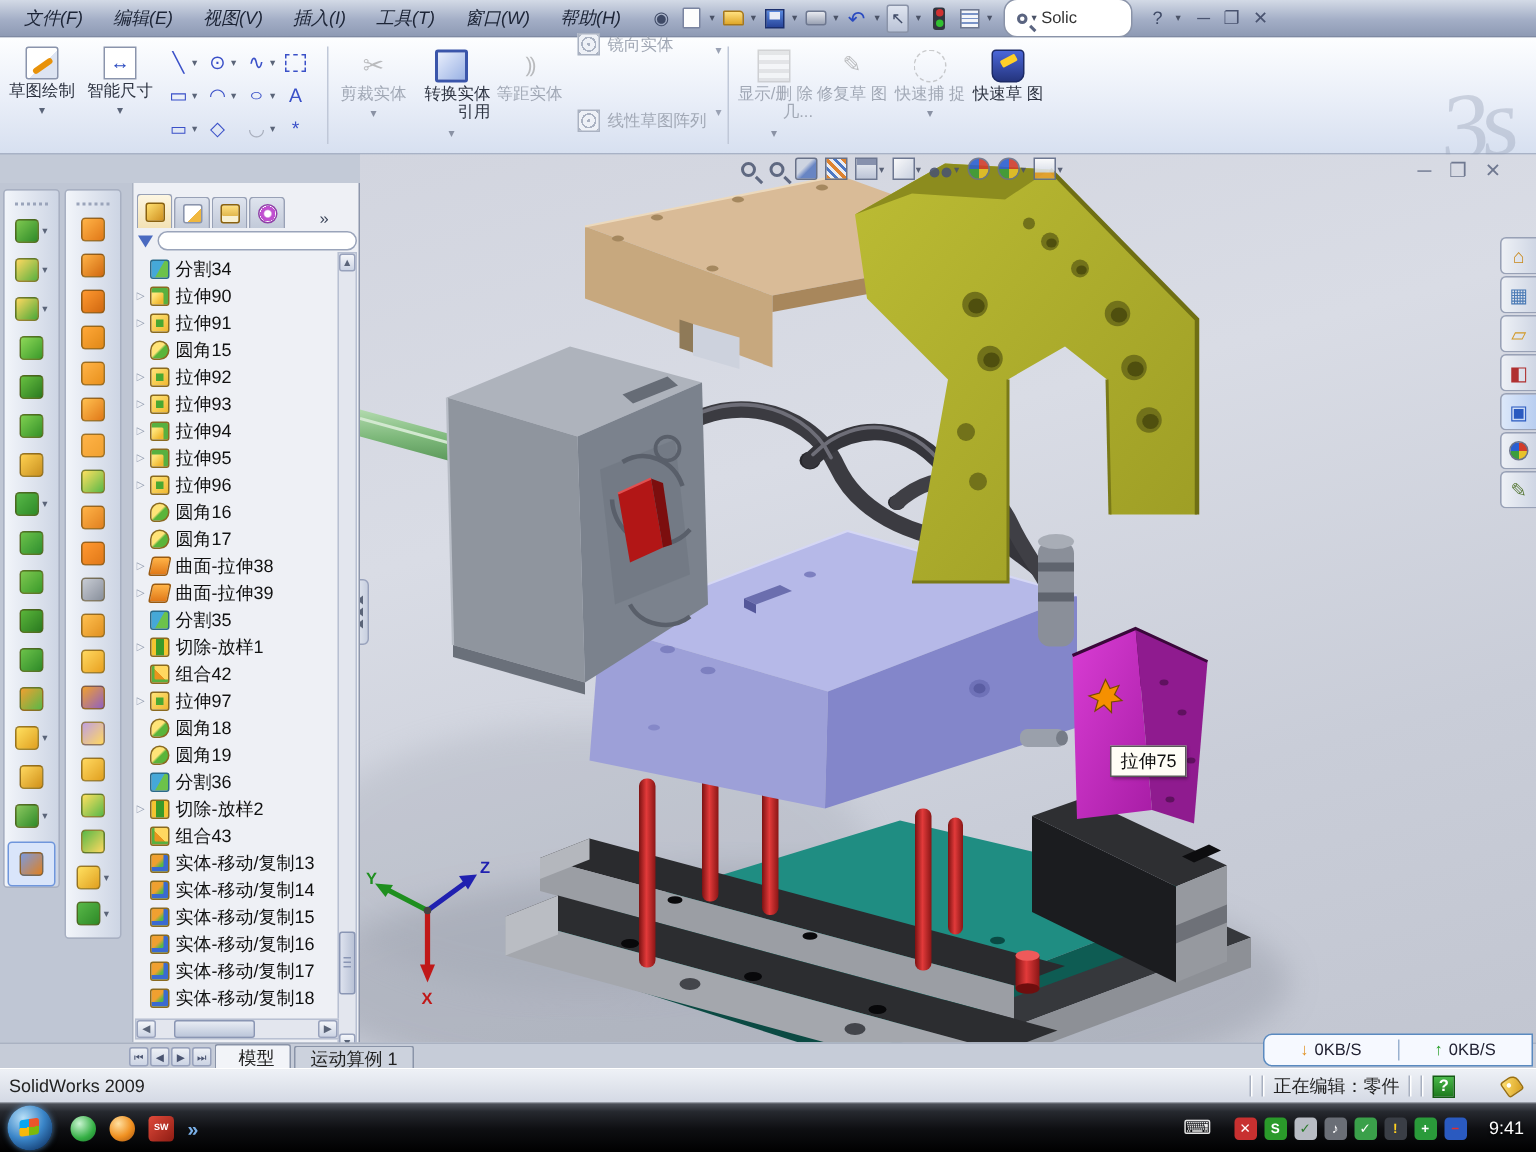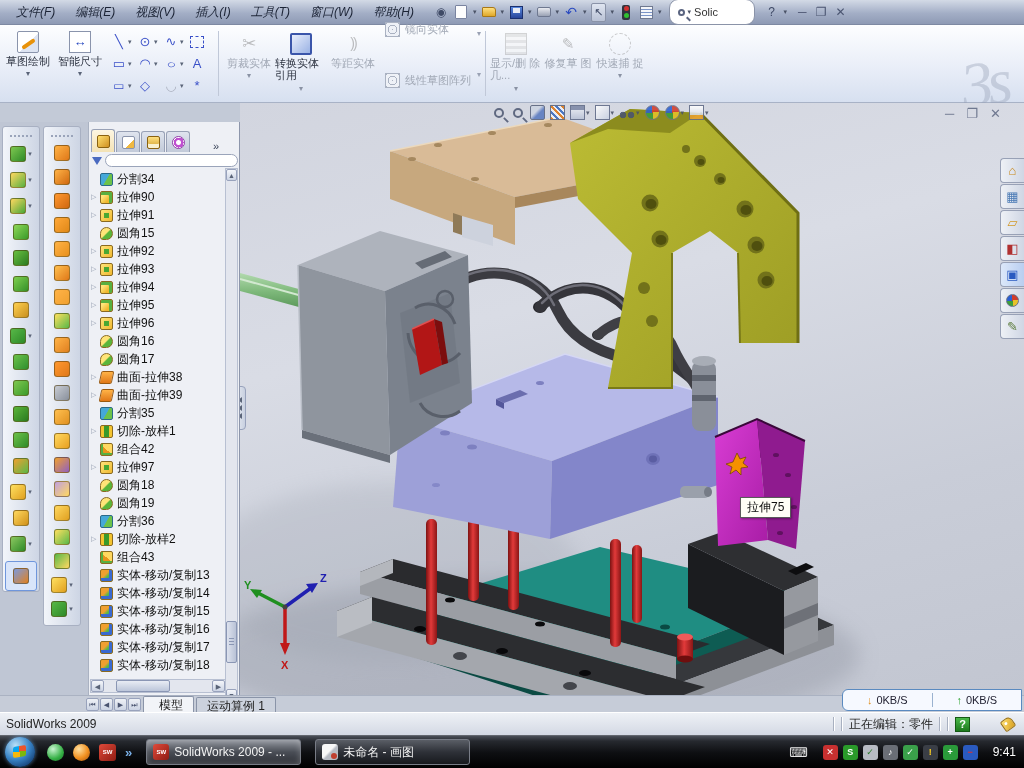--- a/index.html
+++ b/index.html
@@ -63,21 +63,21 @@
   .sketchgrid{display:flex;flex-direction:column;justify-content:center;gap:1px;padding:0 2px;}
   .sgrow{display:flex;align-items:center;height:21px;}
   .sgi{width:18px;height:18px;font-size:13px;color:#3a50c8;display:flex;align-items:center;justify-content:center;}
   .sgi.dis{color:#a8aebc;}
   .sgi.boxy{width:14px;height:12px;border:1px dashed #3a50c8;margin:0 2px;}
   .sgi.slot{font-size:12px;}
   .sgi.ell{transform:scaleX(1.45) rotate(-20deg);font-size:11px;}
   .sgrow .dd{width:8px;font-size:7px;color:#5a6478;}
   .sgrow .ddsp{width:8px;}
   .txtbtn{width:52px;display:flex;flex-direction:column;align-items:center;padding-top:6px;height:74px;}
-  .txtbtn .lbl{font-size:11px;line-height:1.15;text-align:left;color:#2e3442;}
+  .txtbtn .lbl{font-size:11px;line-height:1.15;text-align:right;color:#2e3442;}
   .txtbtn.dis .lbl{color:#a2a9b6;}
   .txtbtn .dd{font-size:8px;color:#8a92a4;margin-top:2px;}
   .stackgroup{display:flex;flex-direction:column;justify-content:center;gap:3px;padding:0 4px;}
   .stackrow{display:flex;align-items:center;gap:5px;height:18px;margin-top:33px;}
   .sico{width:15px;height:15px;border:1px solid #aab2c2;background:repeating-radial-gradient(circle,#aab2c2 0 1px,transparent 1px 4px),#eef1f7;}
   .stackrow .lbl{font-size:11px;color:#a2a9b6;white-space:nowrap;}
   .stackdd{display:flex;flex-direction:column;justify-content:space-between;height:58px;padding:4px 2px;}
   .stackdd span{font-size:8px;color:#9aa2b4;}
   .watermark{position:absolute;right:18px;top:22px;font-family:"Liberation Serif","DejaVu Serif",serif;
     font-style:italic;font-size:64px;color:#99a3b8;opacity:.4;letter-spacing:-6px;transform:rotate(-8deg);}
@@ -391,20 +391,24 @@
         </div>
         <div class="txtbtn dis">
           <span class="cico ci-repair">✎</span>
           <span class="lbl">修复草 图</span>
         </div>
         <div class="txtbtn dis">
           <span class="cico ci-snap"></span>
           <span class="lbl">快速捕 捉</span>
           <span class="dd">▾</span>
         </div>
+        <div class="txtbtn">
+          <span class="cico ci-rapid"></span>
+          <span class="lbl">快速草 图</span>
+        </div>
       </div>
     <div class="watermark">3s</div>
   </div>
 
 
   <div class="viewport">
     <svg viewBox="0 0 784 592" width="784" height="592">
       <defs>
         <filter id="blur">
             <feGaussianBlur stdDeviation="10"></feGaussianBlur>
@@ -1024,30 +1028,20 @@
   </div>
 
   <div class="taskbar">
     <div class="orb"></div>
     <div class="ql">
       <span class="qli msgr"></span>
       <span class="qli media"></span>
       <span class="qli sw">SW</span>
       <span class="qlchev">»</span>
     </div>
-    <div id="taskbtns" style="display:flex;">
-        <div class="taskbtn active">
-          <span class="tbico sw">SW</span>
-          <span class="tblabel">SolidWorks 2009 - ...</span>
-        </div>
-        <div class="taskbtn">
-          <span class="tbico paint"></span>
-          <span class="tblabel">未命名 - 画图</span>
-        </div>
-      </div>
     <div class="tray">
       <span class="kbd">⌨</span>
       <span id="trayicons" style="display:flex;gap:5px;">
           <span class="trayico" style="background: rgb(200, 48, 48); color: rgb(255, 255, 255);">✕</span>
           <span class="trayico" style="background: rgb(42, 154, 42); color: rgb(255, 255, 255);">S</span>
           <span class="trayico" style="background: rgb(184, 188, 196); color: rgb(42, 122, 42);">✓</span>
           <span class="trayico" style="background: rgb(106, 110, 118); color: rgb(255, 255, 255);">♪</span>
           <span class="trayico" style="background: rgb(58, 160, 74); color: rgb(255, 255, 255);">✓</span>
           <span class="trayico" style="background: rgb(58, 62, 70); color: rgb(255, 208, 32);">!</span>
           <span class="trayico" style="background: rgb(42, 154, 58); color: rgb(255, 255, 255);">+</span>

